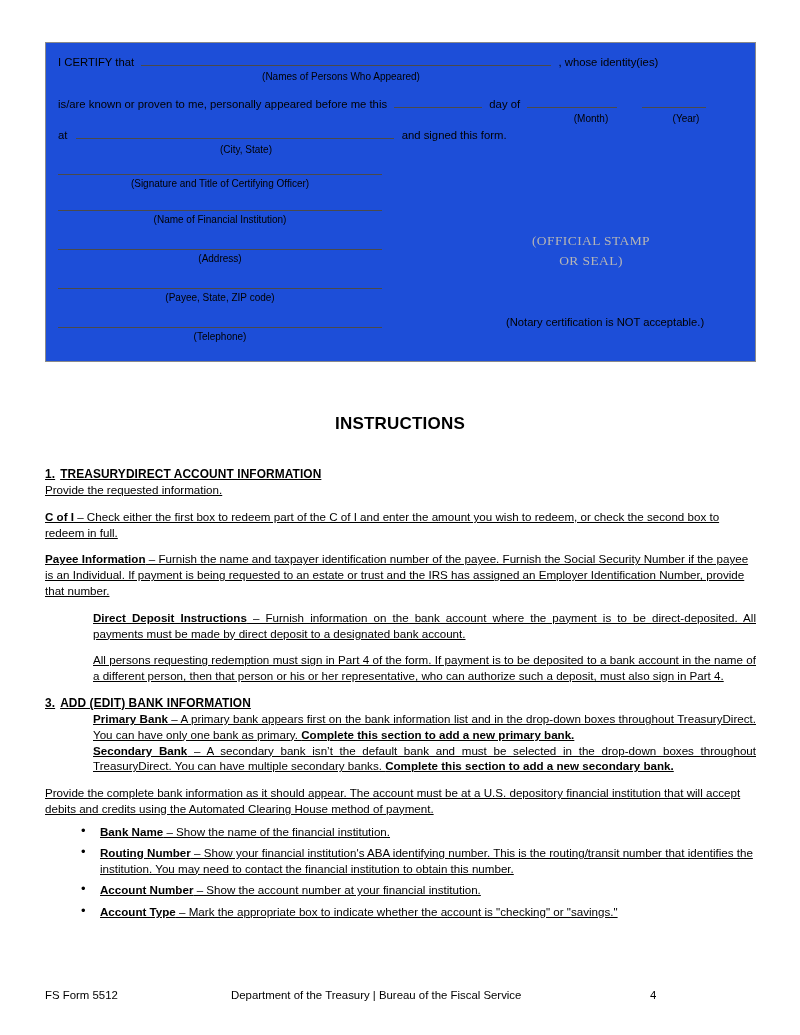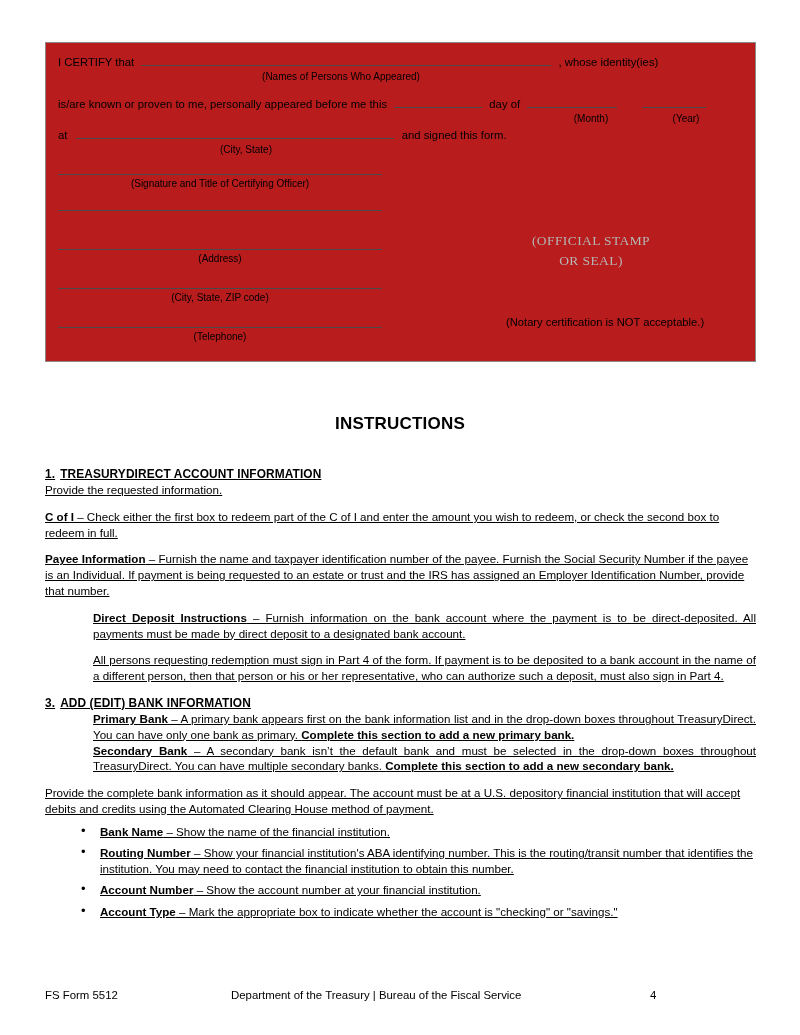--- a/index.html
+++ b/index.html
@@ -21,21 +21,21 @@
     width: 800px; height: 1035px;
     background: #fff;
   }
 
   
   .cert-box {
     position: absolute;
     left: 45px; top: 42px;
     width: 711px; height: 320px;
     border: 1px solid #8a8a8a;
-    background: #b91c1c;
+    background: #1d4ed8;
   }
 
   .cert-inner {
     position: relative;
     width: 100%; height: 100%;
     font-size: 11.3px;
     line-height: 1.25;
   }
 
   .row {
@@ -186,26 +186,27 @@
         <span>at</span>
         <span class="dotline" style="width:318px; margin:0 5px;"></span>
         <span>and signed this form.</span>
       </div>
       <div class="caption" style="left:110px; top:101px; width:180px;">(City, State)</div>
 
       <div class="sig-line" style="top:131px;"></div>
       <div class="sig-cap" style="top:135px;">(Signature and Title of Certifying Officer)</div>
 
       <div class="sig-line" style="top:167px;"></div>
+      <div class="sig-cap" style="top:171px;">(Name of Financial Institution)</div>
 
       <div class="sig-line" style="top:206px;"></div>
       <div class="sig-cap" style="top:210px;">(Address)</div>
 
       <div class="sig-line" style="top:245px;"></div>
-      <div class="sig-cap" style="top:249px;">(City, State, ZIP code)</div>
+      <div class="sig-cap" style="top:249px;">(Payee, State, ZIP code)</div>
 
       <div class="sig-line" style="top:284px;"></div>
       <div class="sig-cap" style="top:288px;">(Telephone)</div>
 
       <div class="stamp" style="left:420px; top:188px; width:250px;">(OFFICIAL STAMP
 OR SEAL)</div>
 
       <div class="notary-note" style="left:460px; top:272px;">(Notary certification is NOT acceptable.)</div>
 
     </div>

